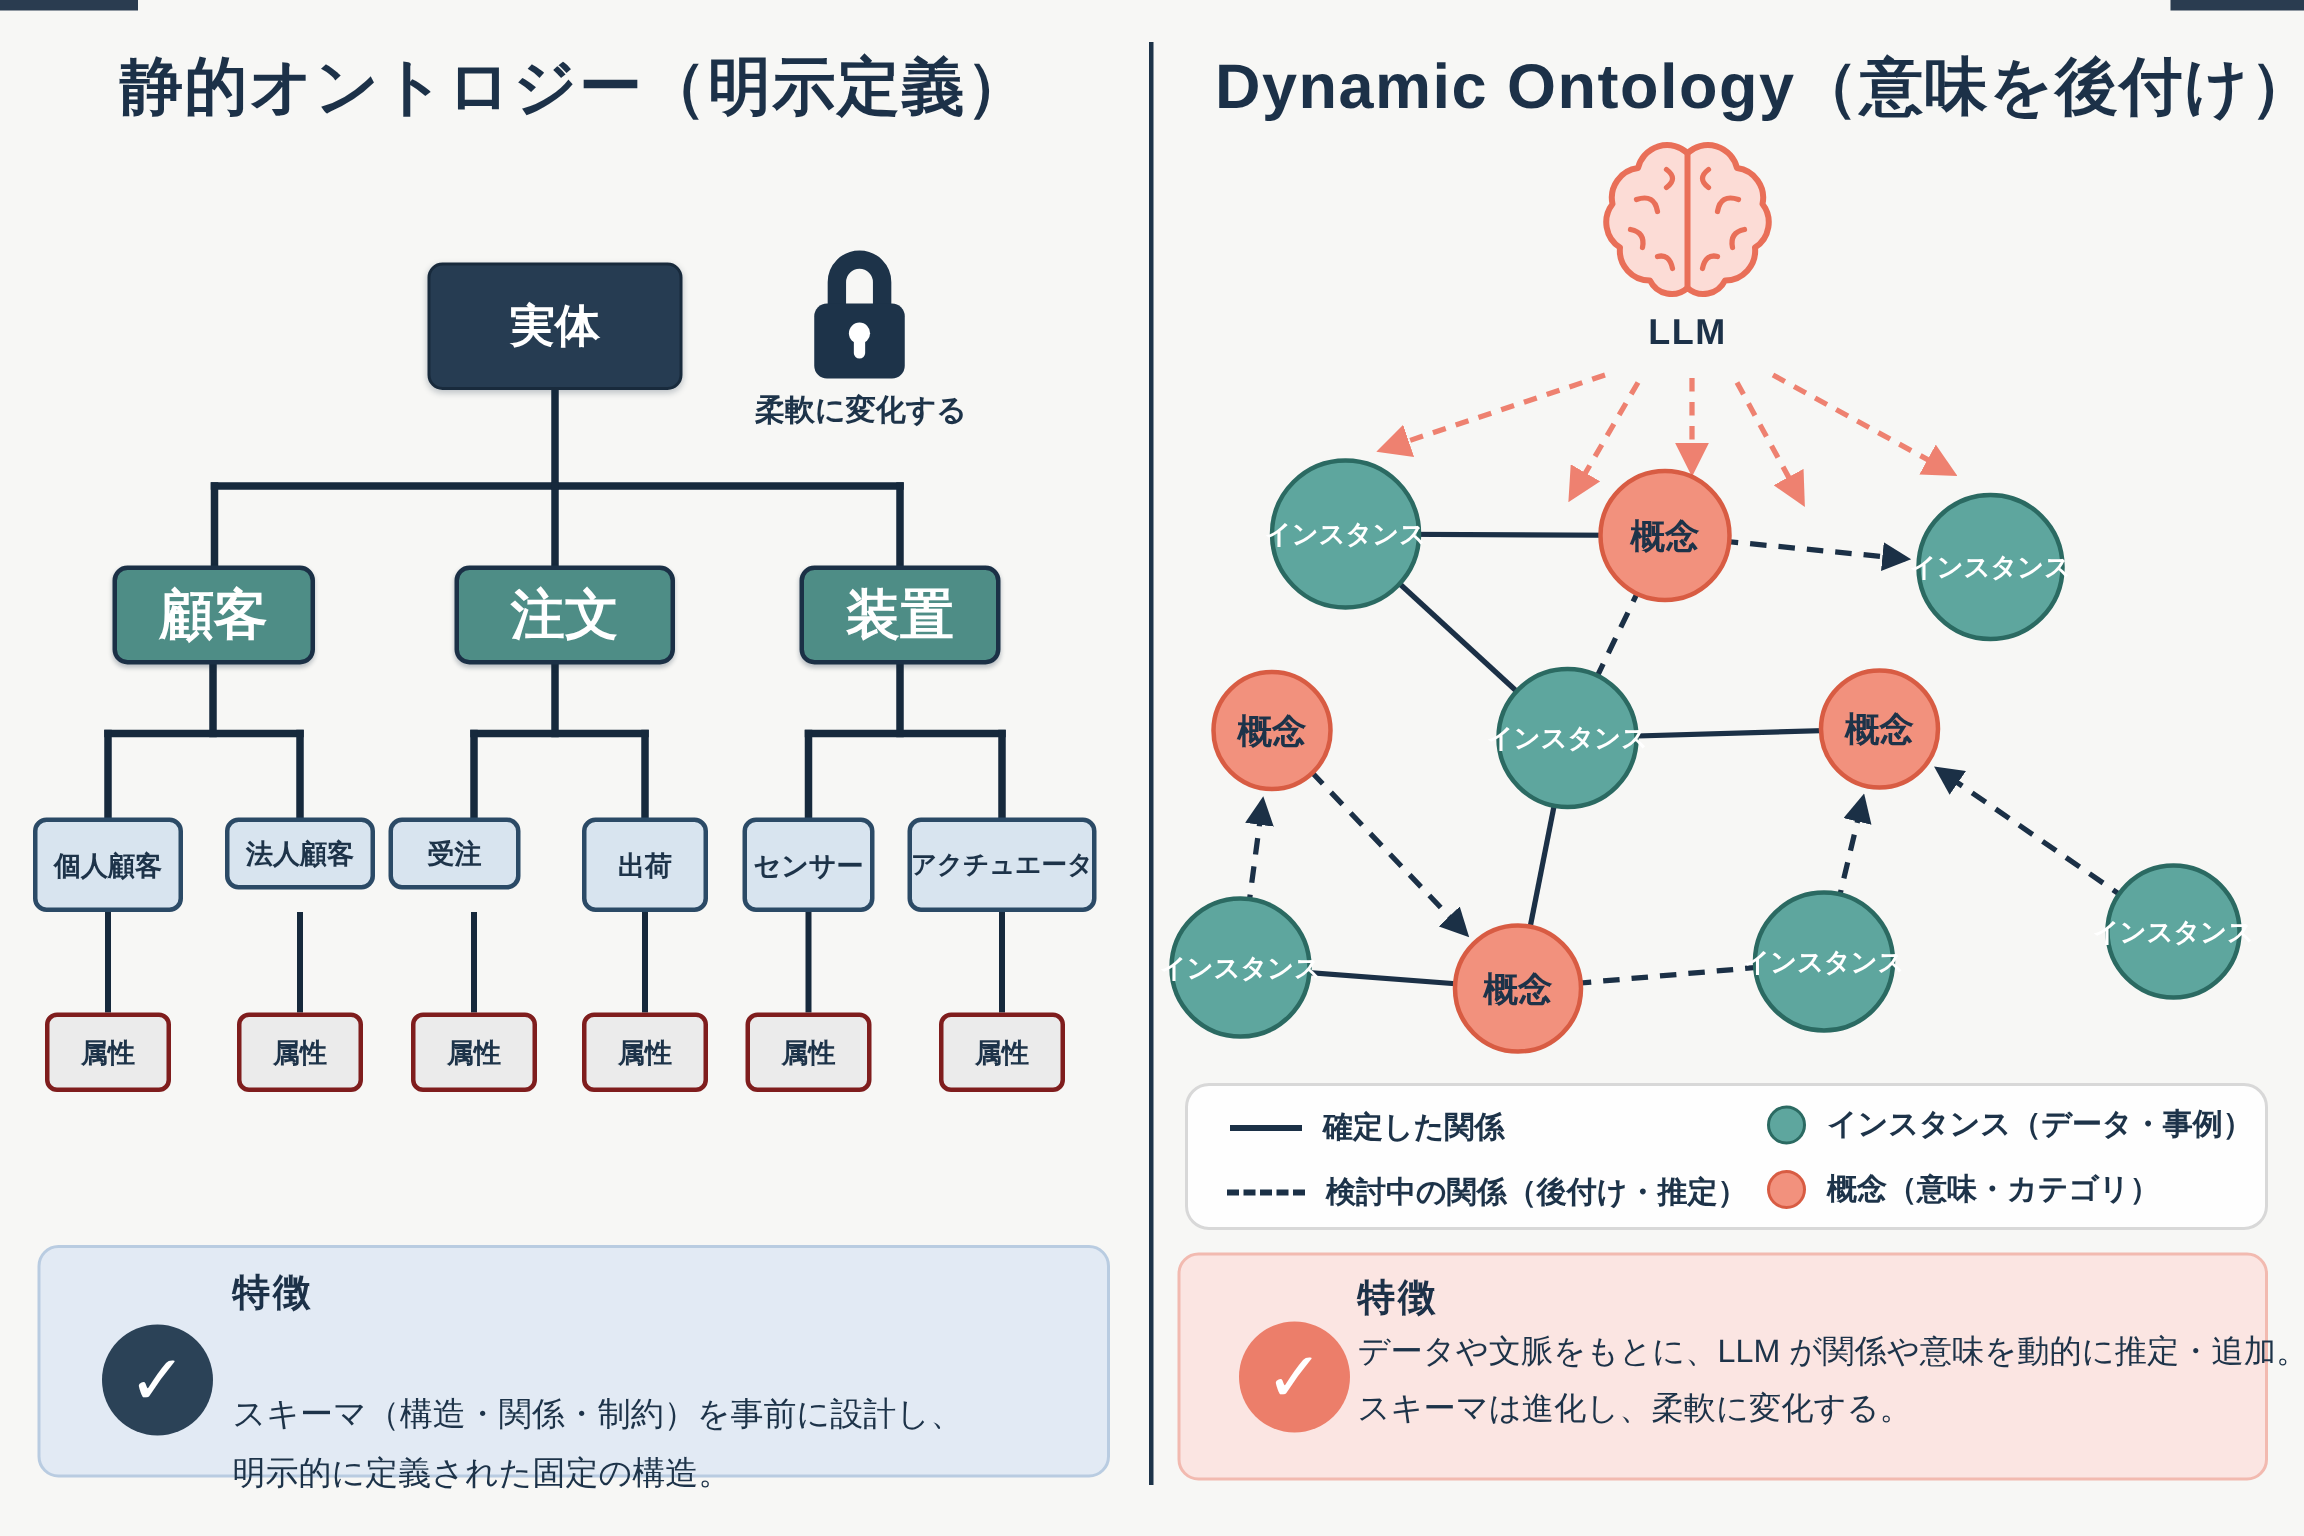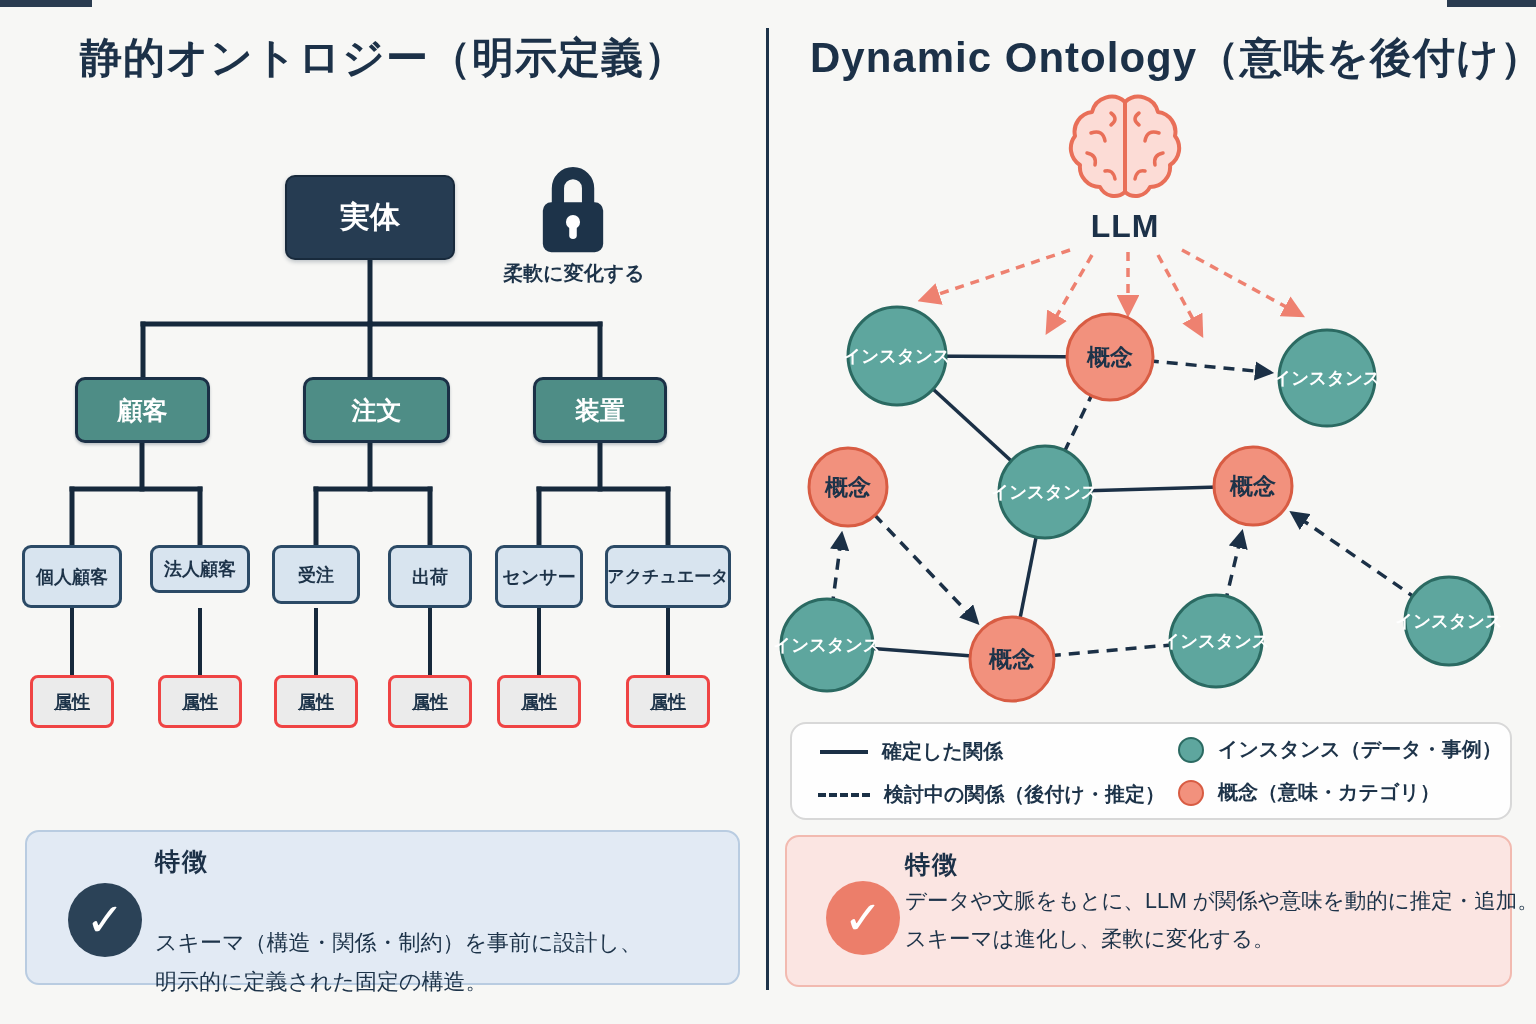--- a/index.html
+++ b/index.html
@@ -19,28 +19,28 @@
   .corner-mark{background:#2a3c50;height:7px;}
 
   
   .node-box{
     display:flex;align-items:center;justify-content:center;
     font-weight:bold;text-align:center;white-space:nowrap;
   }
   .root-box{background:#263c52;border:2px solid #182a3c;border-radius:10px;
     color:#ffffff;font-size:30px;box-shadow:0 2px 4px rgba(20,40,60,.25);}
   .l2-box{background:#4e8d86;border:3px solid #1b3046;border-radius:10px;
-    color:#ffffff;font-size:25px;box-shadow:0 2px 3px rgba(20,40,60,.25);}
+    color:#ffffff;font-size:36px;box-shadow:0 2px 3px rgba(20,40,60,.25);}
   .child-box{background:#d8e4ef;border:3px solid #2b4a66;border-radius:9px;
     color:#1d3349;font-size:18px;}
-  .attr-box{background:#ebebeb;border:3px solid #ef4444;border-radius:8px;
-    color:#1d3349;font-size:18px;text-decoration:underline;}
+  .attr-box{background:#ebebeb;border:3px solid #7f1d1d;border-radius:8px;
+    color:#1d3349;font-size:18px;}
 
   .lock-label{font-size:20px;font-weight:bold;color:#1d3349;white-space:nowrap;}
-  .llm-label{font-size:32px;font-weight:bold;color:#1c3148;text-align:center;letter-spacing:1px;}
+  .llm-label{font-size:24px;font-weight:bold;color:#1c3148;text-align:center;letter-spacing:1px;}
 
   
   .feature-box{border-radius:14px;}
   .feature-left{background:#e2eaf4;border:2px solid #b9cce1;}
   .feature-right{background:#fbe5e2;border:2px solid #f2bab0;}
   .check-circle{
     border-radius:50%;display:flex;align-items:center;justify-content:center;
     color:#fff;font-size:46px;font-weight:bold;
   }
   .check-navy{background:#2b4257;}
@@ -109,21 +109,21 @@
     <rect x="31" y="68" width="8" height="17" rx="4" fill="#ffffff"></rect>
   </svg>
   <div class="abs lock-label" style="left:492px;top:260px;width:164px;text-align:center;">柔軟に変化する</div>
 
   <div class="abs node-box l2-box" style="left:75px;top:377px;width:135px;height:66px;">顧客</div>
   <div class="abs node-box l2-box" style="left:303px;top:377px;width:147px;height:66px;">注文</div>
   <div class="abs node-box l2-box" style="left:533px;top:377px;width:134px;height:66px;">装置</div>
 
   <div class="abs node-box child-box" style="left:22px;top:545px;width:100px;height:63px;">個人顧客</div>
   <div class="abs node-box child-box" style="left:150px;top:545px;width:100px;height:48px;">法人顧客</div>
-  <div class="abs node-box child-box" style="left:272px;top:545px;width:88px;height:59px;">受注</div>
+  <div class="abs node-box child-box" style="left:259px;top:545px;width:88px;height:48px;">受注</div>
   <div class="abs node-box child-box" style="left:388px;top:545px;width:84px;height:63px;">出荷</div>
   <div class="abs node-box child-box" style="left:495px;top:545px;width:88px;height:63px;">センサー</div>
   <div class="abs node-box child-box" style="left:605px;top:545px;width:126px;height:63px;font-size:17px;">アクチュエータ</div>
 
   <div class="abs node-box attr-box" style="left:30px;top:675px;width:84px;height:53px;">属性</div>
   <div class="abs node-box attr-box" style="left:158px;top:675px;width:84px;height:53px;">属性</div>
   <div class="abs node-box attr-box" style="left:274px;top:675px;width:84px;height:53px;">属性</div>
   <div class="abs node-box attr-box" style="left:388px;top:675px;width:84px;height:53px;">属性</div>
   <div class="abs node-box attr-box" style="left:497px;top:675px;width:84px;height:53px;">属性</div>
   <div class="abs node-box attr-box" style="left:626px;top:675px;width:84px;height:53px;">属性</div>

